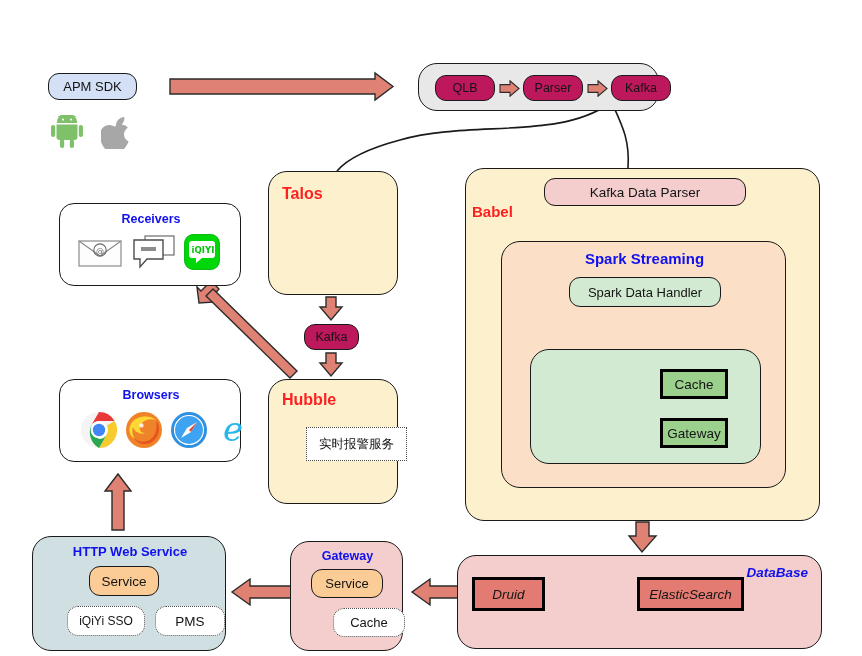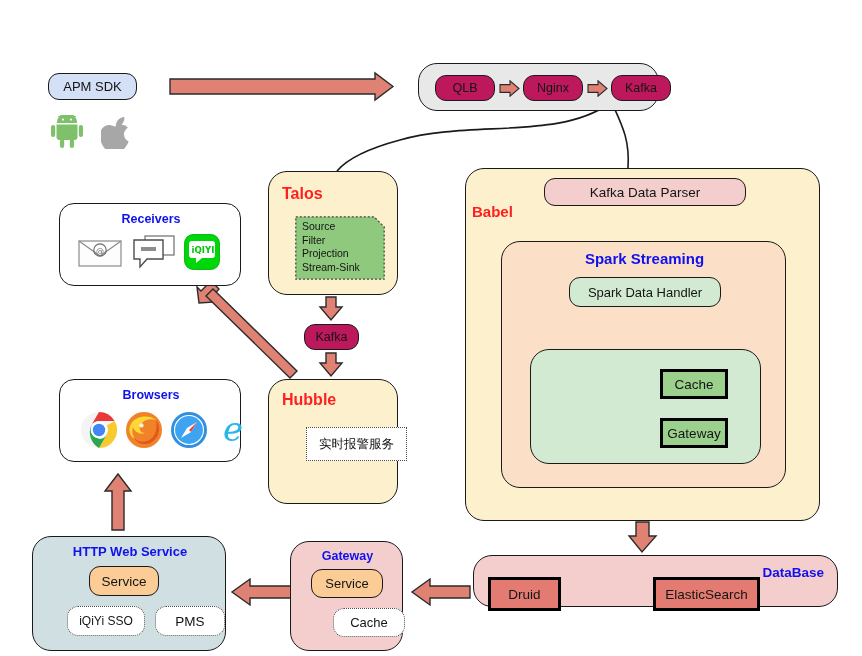--- a/index.html
+++ b/index.html
@@ -132,46 +132,35 @@
   <div class="abs node r18 grey" style="left:418px;top:63px;width:241px;height:48px;">
     <div class="abs node r10 greybtn ctr" style="left:16px;top:11px;width:60px;height:26px;font-size:12.5px;">
       <span class="lbl">QLB</span>
     </div>
     <div class="abs" style="left:80px;top:16px;width:21px;height:17px;">
       <svg viewBox="0 0 21 17" width="21" height="17">
           <polygon points="1,4.6 11,4.6 11,0.8 20,8.5 11,16.2 11,12.4 1,12.4" fill="#e08273" stroke="#2b2b2b" stroke-width="1.1"></polygon>
         </svg>
     </div>
     <div class="abs node r10 greybtn ctr" style="left:104px;top:11px;width:60px;height:26px;font-size:12.5px;">
-      <span class="lbl">Nginx</span>
+      <span class="lbl">Parser</span>
     </div>
     <div class="abs" style="left:168px;top:16px;width:21px;height:17px;">
       <svg viewBox="0 0 21 17" width="21" height="17">
           <polygon points="1,4.6 11,4.6 11,0.8 20,8.5 11,16.2 11,12.4 1,12.4" fill="#e08273" stroke="#2b2b2b" stroke-width="1.1"></polygon>
         </svg>
     </div>
     <div class="abs node r10 greybtn ctr" style="left:192px;top:11px;width:60px;height:26px;font-size:12.5px;">
       <span class="lbl">Kafka</span>
     </div>
   </div>
 
   <div class="abs node r18 cream" style="left:268px;top:171px;width:130px;height:124px;">
     <div class="abs ttl-red" style="left:13px;top:13px;font-size:16px;">Talos</div>
 
-    <div class="abs" style="left:26px;top:44px;width:90px;height:64px;">
-      <svg class="note-body" viewBox="0 0 90 64" preserveAspectRatio="none">
-        <polygon points="0.8,0.8 79,0.8 89.2,11 89.2,63.2 0.8,63.2" fill="#8ec97d" stroke="#4a4a4a" stroke-width="1.3" stroke-dasharray="2,2"></polygon>
-      </svg>
-      <div class="abs" style="left:7px;top:4px;line-height:13.5px;font-size:10.5px;color:#141414;">
-        <div>Source</div>
-        <div>Filter</div>
-        <div>Projection</div>
-        <div>Stream-Sink</div>
-      </div>
-    </div>
   </div>
 
   <div class="abs node r10 greybtn ctr" style="left:304px;top:324px;width:55px;height:26px;font-size:12.5px;">
     <span class="lbl">Kafka</span>
   </div>
 
   <div class="abs node r18 cream" style="left:268px;top:379px;width:130px;height:125px;">
     <div class="abs ttl-red" style="left:13px;top:11px;font-size:16px;">Hubble</div>
     <div class="abs dotted white ctr" style="left:15px;top:47px;width:101px;height:34px;font-size:12.5px;">
       <span class="lbl">实时报警服务</span>
@@ -264,21 +253,21 @@
         <div class="abs thick greenlight ctr" style="left:129px;top:19px;width:68px;height:30px;font-size:13.5px;">
           <span class="lbl">Cache</span>
         </div>
         <div class="abs thick greenlight ctr" style="left:129px;top:68px;width:68px;height:30px;font-size:13.5px;">
           <span class="lbl">Gateway</span>
         </div>
       </div>
     </div>
   </div>
 
-  <div class="abs node r18 pinkbox" style="left:473px;top:555px;width:365px;height:52px;">
+  <div class="abs node r18 pinkbox" style="left:457px;top:555px;width:365px;height:94px;font-style:italic;">
     <div class="abs ttl-blue" style="right:13px;top:9px;font-size:13.5px;">DataBase</div>
     <div class="abs thick pinkdeep ctr" style="left:14px;top:21px;width:73px;height:34px;font-size:13.5px;">
       <span class="lbl">Druid</span>
     </div>
     <div class="abs thick pinkdeep ctr" style="left:179px;top:21px;width:107px;height:34px;font-size:13.5px;">
       <span class="lbl">ElasticSearch</span>
     </div>
   </div>
 
   <div class="abs node r18 pinkbox" style="left:290px;top:541px;width:113px;height:110px;">

